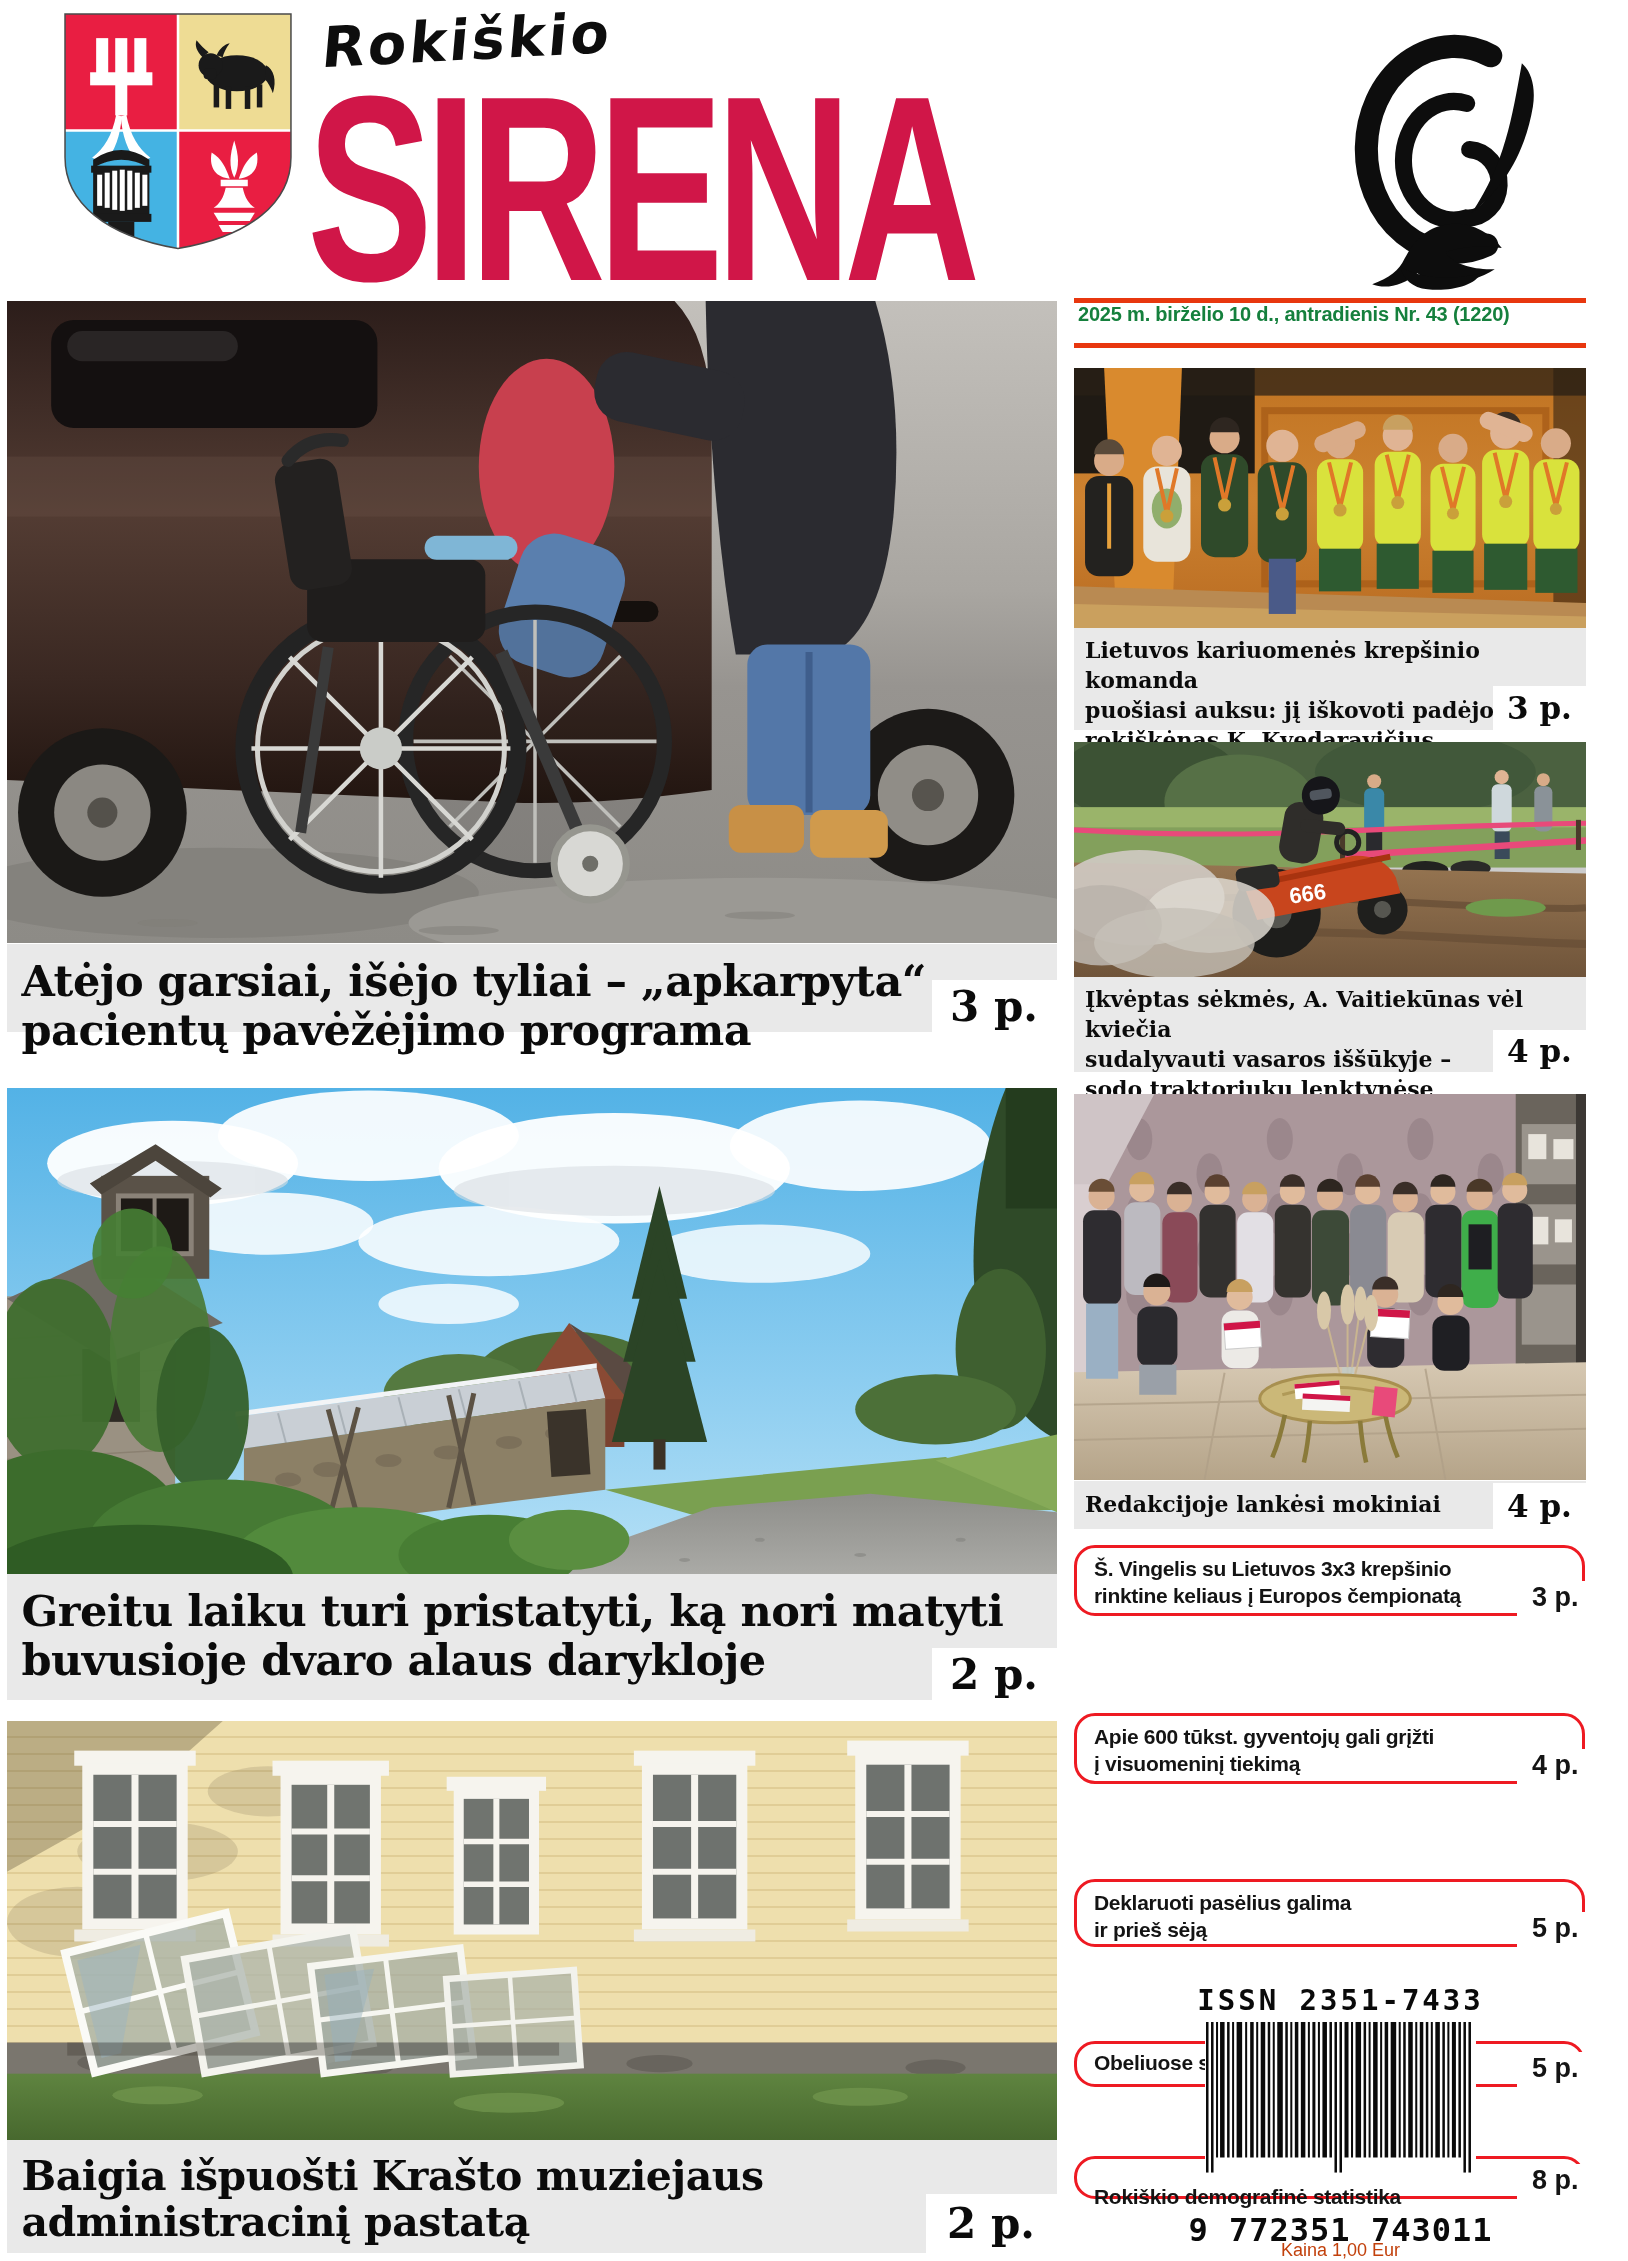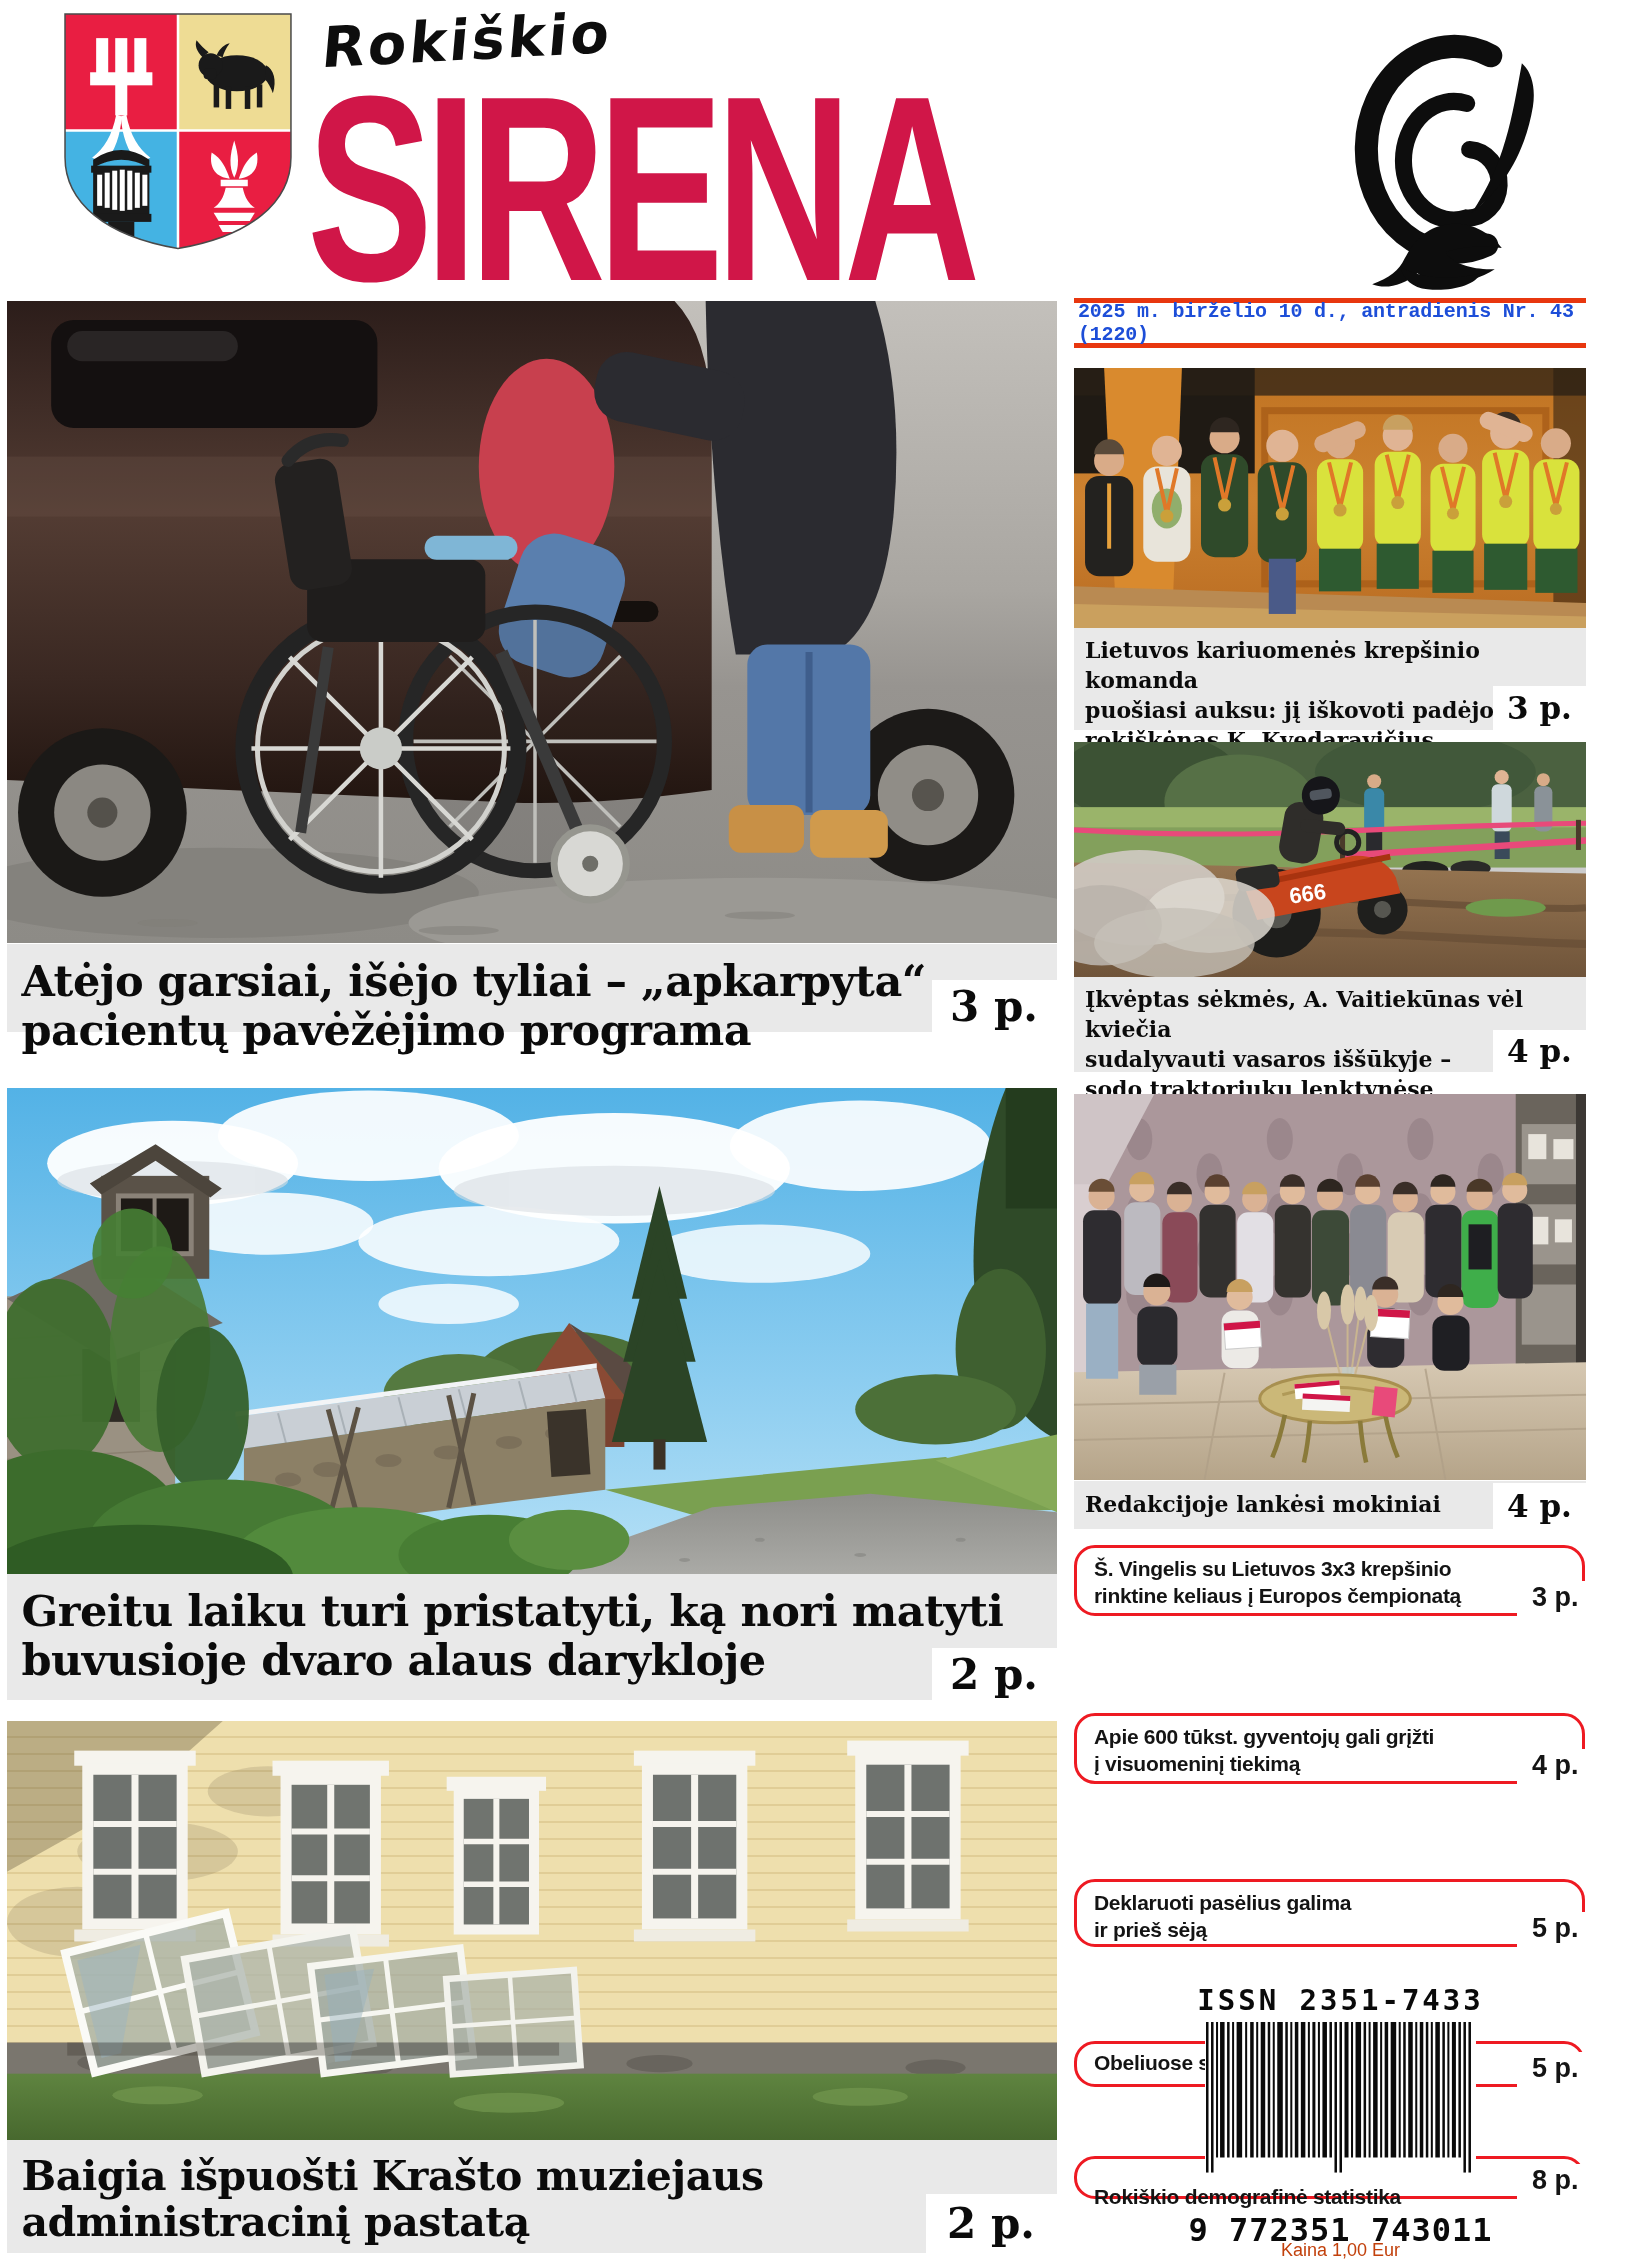--- a/index.html
+++ b/index.html
@@ -5,21 +5,21 @@
   html,body{margin:0;padding:0;background:#ffffff;}
   #page{position:relative;width:1629px;height:2261px;background:#ffffff;overflow:hidden;
         font-family:"Liberation Sans","DejaVu Sans",sans-serif;color:#111;}
   .abs{position:absolute;}
   
   .region-label{font-family:"DejaVu Sans",sans-serif;font-weight:bold;font-size:56px;
      letter-spacing:3px;color:#0d0d0d;transform:rotate(-3deg) skewX(-8deg);transform-origin:left top;}
   .np-title{font-family:"Liberation Sans","DejaVu Sans",sans-serif;font-weight:900;font-size:236px;
      line-height:1;letter-spacing:-10px;color:#d01648;transform:scale(0.80,1.12);transform-origin:top left;white-space:nowrap;}
   .date-bar{border-top:5.5px solid #e8370f;border-bottom:5.5px solid #e8370f;
-     display:flex;align-items:center;font-weight:bold;font-size:20px;letter-spacing:-0.2px;color:#1d4ed8;font-family:Liberation Mono, monospace;}
+     display:flex;font-weight:bold;font-size:20px;letter-spacing:-0.2px;color:#15803d;}
   
   .photo{overflow:hidden;background:#cccccc;}
   .photo svg{display:block;width:100%;height:100%;}
   
   .hblock{background:#e9e9e9;}
   .headline{font-family:"DejaVu Serif","Liberation Serif",serif;font-weight:bold;font-size:43px;
      line-height:1.13;letter-spacing:-0.5px;color:#0b0b0b;white-space:pre-line;padding:13px 0 0 15px;}
   .caption{font-family:"DejaVu Serif","Liberation Serif",serif;font-weight:bold;font-size:22px;
      line-height:1.37;color:#0b0b0b;white-space:pre-line;padding:7px 0 0 11px;}
   .notch{position:absolute;right:0;bottom:0;background:#ffffff;display:flex;align-items:center;justify-content:center;}

